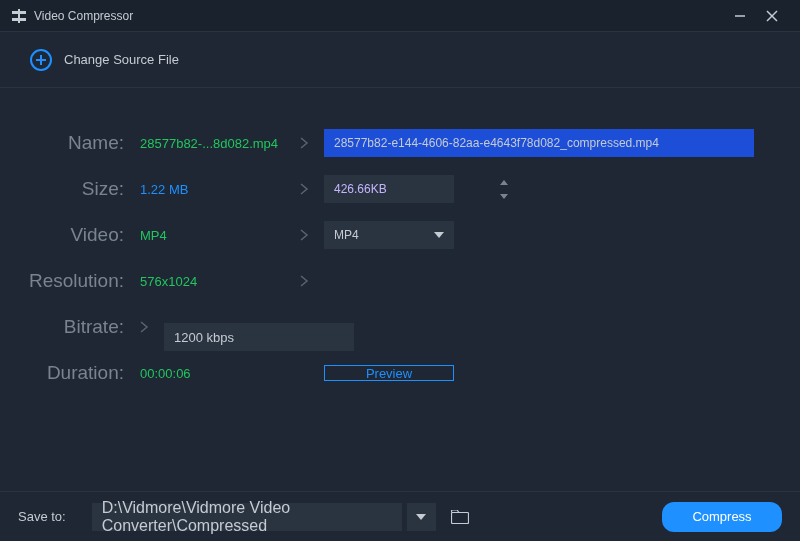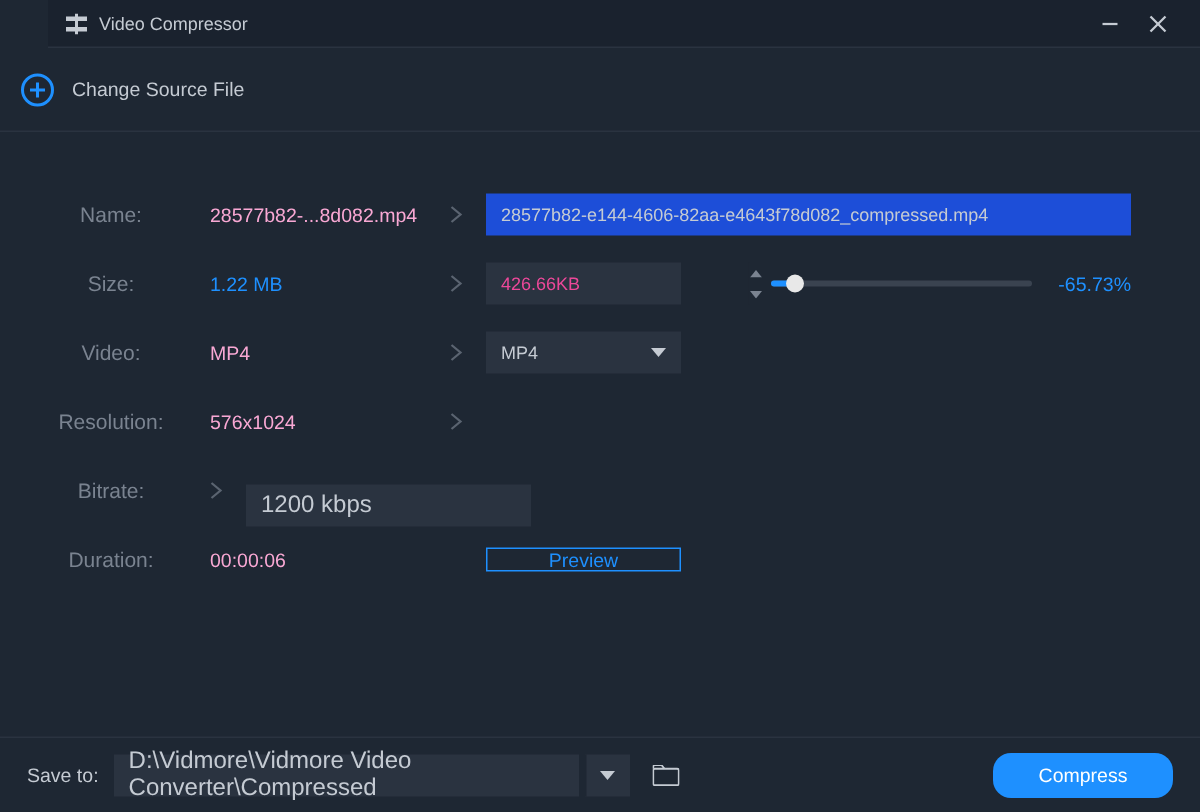--- a/index.html
+++ b/index.html
@@ -1,47 +1,47 @@
 <!DOCTYPE html>
 <html><head>
 <meta charset="utf-8">
 <style>
 * { margin: 0; padding: 0; box-sizing: border-box; font-family: Arial, sans-serif; }
 body { width: 800px; height: 541px; background: #1e2733; color: #a8b0ba; overflow: hidden; }
-.titlebar { height: 32px; display: flex; align-items: center; padding: 0 12px; background: #1a222e; border-bottom: 1px solid #2a3340; margin-left: 32px; }
+.titlebar { height: 32px; display: flex; align-items: center; padding: 0 12px; background: #1a222e; border-bottom: 1px solid #2a3340; }
 .titlebar .app-icon { width: 14px; height: 14px; margin-right: 8px; display: flex; align-items: center; }
 .titlebar .title { font-size: 12px; color: #c5cbd3; flex: 1; }
 .titlebar .win-btn { width: 32px; height: 24px; display: flex; align-items: center; justify-content: center; cursor: pointer; }
-.source-row { height: 56px; display: flex; align-items: center; padding: 0 14px; border-bottom: 1px solid #2a3340; }
+.source-row { height: 56px; display: flex; align-items: center; padding: 0 30px; border-bottom: 1px solid #2a3340; }
 .plus-circle { width: 22px; height: 22px; border: 2px solid #1e90ff; border-radius: 50%; position: relative; margin-right: 12px; }
 .plus-circle::before, .plus-circle::after { content: ""; position: absolute; background: #1e90ff; }
 .plus-circle::before { width: 10px; height: 2px; top: 8px; left: 4px; }
 .plus-circle::after { width: 2px; height: 10px; top: 4px; left: 8px; }
 .source-label { font-size: 13px; color: #c5cbd3; }
 .form-area { padding: 40px 24px 0 24px; }
 .row { display: flex; align-items: center; height: 30px; margin-bottom: 16px; }
-.lbl { width: 100px; text-align: center; font-size: 14px; color: #7a8390; }
-.val { width: 160px; padding-left: 16px; font-size: 13px; color: #f9a8d4; }
+.lbl { width: 100px; text-align: right; font-size: 19px; color: #7a8390; }
+.val { width: 160px; padding-left: 16px; font-size: 13px; color: #22c55e; }
 .val.accent { color: #1e90ff; }
 .chev { width: 40px; display: flex; justify-content: center; color: #5a6370; }
 .out-name { flex: 1; max-width: 430px; height: 28px; background: #1d4ed8; border: none; color: #c5cbd3; font-size: 12px; padding: 0 10px; }
 .size-box { width: 130px; height: 28px; background: #2a3340; display: flex; align-items: center; position: relative; }
-.size-box input { flex: 1; background: transparent; border: none; color: #ec4899; font-size: 12px; padding: 0 10px; }
+.size-box input { flex: 1; background: transparent; border: none; color: #c4b5fd; font-size: 12px; padding: 0 10px; }
 .spinners { width: 20px; display: flex; flex-direction: column; border-left: 1px solid #1e2733; }
 .spinners div { height: 14px; display: flex; align-items: center; justify-content: center; cursor: pointer; }
 .slider-wrap { margin-left: 60px; display: flex; align-items: center; flex: 1; max-width: 240px; }
 .slider { flex: 1; height: 4px; background: #3a4350; border-radius: 2px; position: relative; }
 .slider-fill { height: 100%; background: #1e90ff; width: 8%; border-radius: 2px; }
 .slider-thumb { width: 12px; height: 12px; border-radius: 50%; background: #e8e8e8; position: absolute; top: -4px; left: 6%; cursor: pointer; }
 .pct { margin-left: 18px; font-size: 13px; color: #1e90ff; }
 .select { width: 130px; height: 28px; background: #2a3340; display: flex; align-items: center; padding: 0 10px; font-size: 12px; color: #c5cbd3; justify-content: space-between; cursor: pointer; }
-.bitrate-box { width: 190px; height: 28px; background: #2a3340; border: none; color: #c5cbd3; font-size: 16px; padding: 0 10px; margin-top: 20px; }
+.bitrate-box { width: 190px; height: 28px; background: #2a3340; border: none; color: #c5cbd3; font-size: 13px; padding: 0 10px; margin-top: 20px; }
 .preview-btn { width: 130px; height: 16px; border: 1px solid #1e90ff; background: transparent; color: #1e90ff; font-size: 13px; cursor: pointer; }
 .footer { position: absolute; bottom: 0; left: 0; right: 0; height: 50px; border-top: 1px solid #2a3340; display: flex; align-items: center; padding: 0 18px; background: #1e2733; }
-.footer-lbl { font-size: 13px; color: #c5cbd3; margin-right: 10px; }
+.footer-lbl { font-size: 13px; color: #c5cbd3; margin-right: 26px; }
 .path-box { width: 310px; height: 28px; background: #2a3340; display: flex; align-items: center; padding: 0 10px; font-size: 16px; color: #c5cbd3; }
 .dd-btn { width: 30px; height: 28px; background: #2a3340; display: flex; align-items: center; justify-content: center; margin-left: 4px; cursor: pointer; border-left: 1px solid #1e2733; }
 .folder-btn { width: 28px; height: 28px; display: flex; align-items: center; justify-content: center; margin-left: 10px; cursor: pointer; }
 .compress-btn { margin-left: auto; width: 120px; height: 30px; background: #1e90ff; color: #fff; border: none; font-size: 13px; cursor: pointer; border-radius: 12px; }
 svg { display: block; }
 </style>
 </head>
 <body>
 
 <div class="titlebar">
@@ -100,27 +100,20 @@
               <polygon points="4,0 8,5 0,5" fill="#7a8390"></polygon>
             </svg>
           </div>
         <div>
             <svg width="8" height="5">
               <polygon points="0,0 8,0 4,5" fill="#7a8390"></polygon>
             </svg>
           </div>
       </div>
     </div>
-    <div class="slider-wrap">
-      <div class="slider">
-        <div class="slider-fill"></div>
-        <div class="slider-thumb"></div>
-      </div>
-      <div class="pct">-65.73%</div>
-    </div>
   </div>
 
   <div class="row">
     <div class="lbl">Video:</div>
     <div class="val">MP4</div>
     <div class="chev">
         <svg width="10" height="14">
           <polyline points="2,2 8,7 2,12" fill="none" stroke="#5a6370" stroke-width="1.5"></polyline>
         </svg>
       </div>

